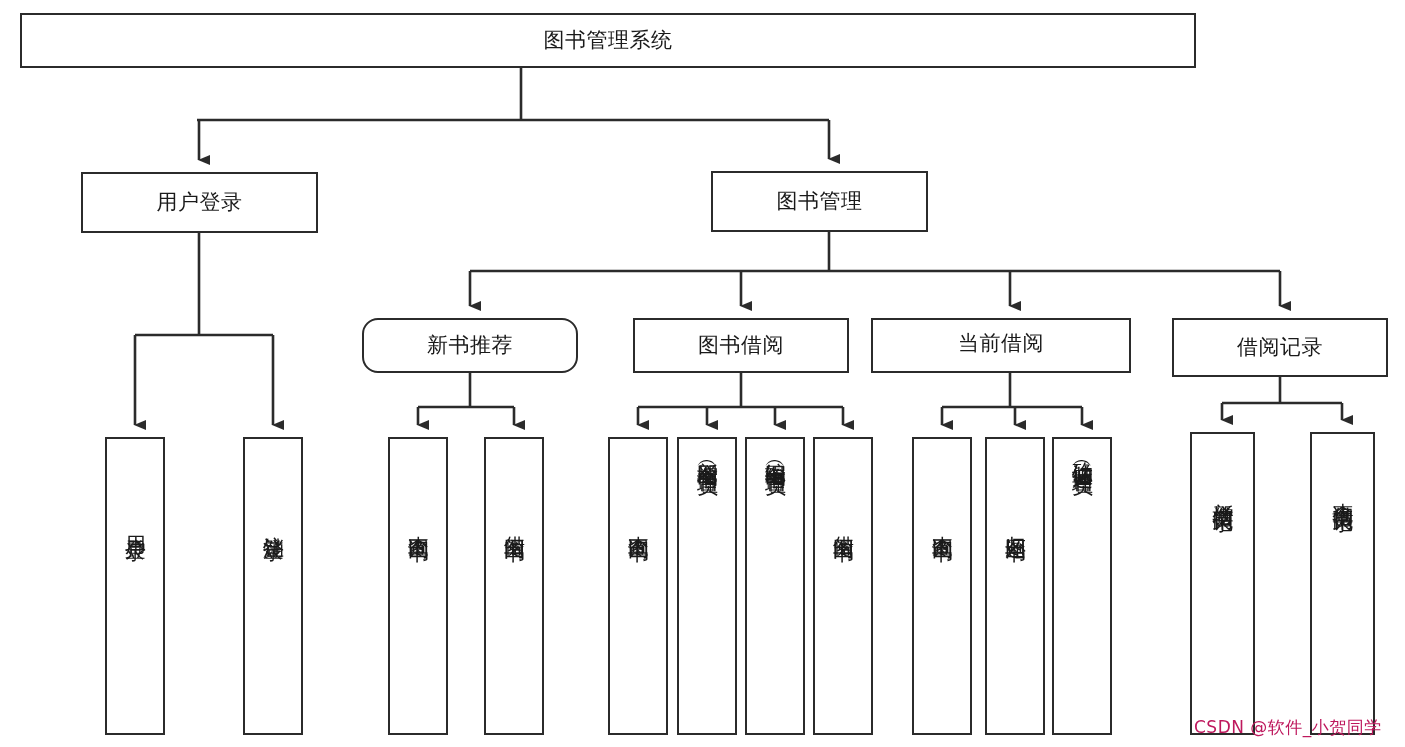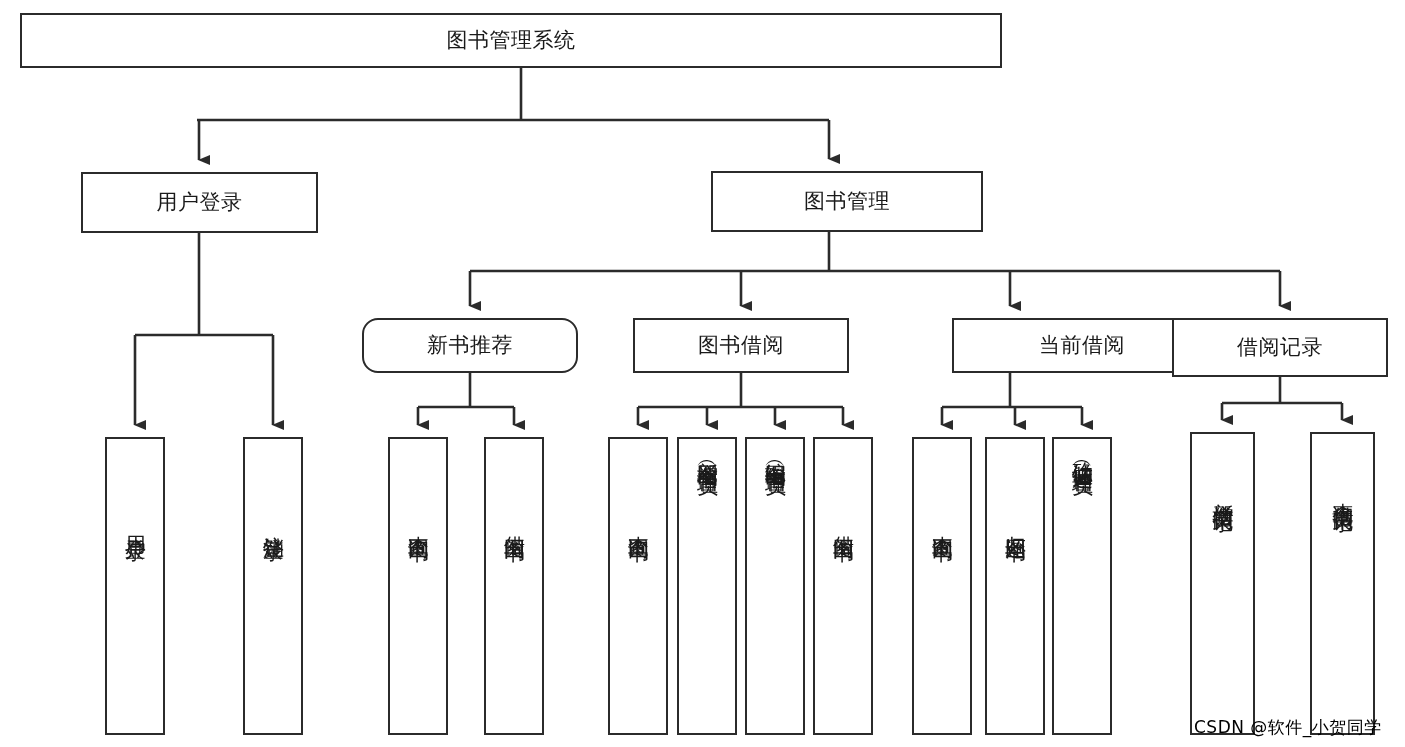--- a/index.html
+++ b/index.html
@@ -65,21 +65,21 @@
   }
   .node.vert.top .label {
     margin-top: 2px;
   }
   .node.vert.nearmid .label {
     margin-top: 48px;
   }
   .watermark {
     position: absolute;
     font-size: 17px;
-    color: #000000;
+    color: #be185d;
     white-space: nowrap;
     letter-spacing: 0.5px;
   }
 </style>
 </head>
 <body>
 
 <div id="diagram-root">
 
   <svg class="connectors" viewBox="0 0 1405 747" xmlns="http://www.w3.org/2000/svg">
@@ -125,38 +125,38 @@
       <path d="M1015,407 L1015,425" marker-end="url(#arrow)"></path>
       <path d="M1082,407 L1082,425" marker-end="url(#arrow)"></path>
 
       <path d="M1280,373 L1280,403"></path>
       <path d="M1222,403 L1342,403"></path>
       <path d="M1222,403 L1222,420" marker-end="url(#arrow)"></path>
       <path d="M1342,403 L1342,420" marker-end="url(#arrow)"></path>
     </g>
   </svg>
 
-  <div class="node horiz" style="left:20px; top:13px; width:982px; height:55px;">
+  <div class="node horiz" style="left:20px; top:13px; width:1176px; height:55px;">
     <span class="label">图书管理系统</span>
   </div>
 
   <div class="node horiz" style="left:81px; top:172px; width:237px; height:61px;">
     <span class="label">用户登录</span>
   </div>
-  <div class="node horiz" style="left:711px; top:171px; width:272px; height:61px;">
+  <div class="node horiz" style="left:711px; top:171px; width:217px; height:61px;">
     <span class="label">图书管理</span>
   </div>
 
   <div class="node horiz" style="left:362px; top:318px; width:216px; height:55px;border-radius:16px;">
     <span class="label">新书推荐</span>
   </div>
   <div class="node horiz" style="left:633px; top:318px; width:216px; height:55px;">
     <span class="label">图书借阅</span>
   </div>
-  <div class="node horiz" style="left:952px; top:318px; width:260px; height:55px;">
+  <div class="node horiz" style="left:871px; top:318px; width:260px; height:55px;font-family:Liberation Mono, monospace;">
     <span class="label">当前借阅</span>
   </div>
   <div class="node horiz" style="left:1172px; top:318px; width:216px; height:59px;">
     <span class="label">借阅记录</span>
   </div>
 
   <div class="node vert mid" style="left:105px; top:437px; width:60px; height:298px;">
     <span class="label">用户登录</span>
   </div>
   <div class="node vert mid" style="left:243px; top:437px; width:60px; height:298px;">

